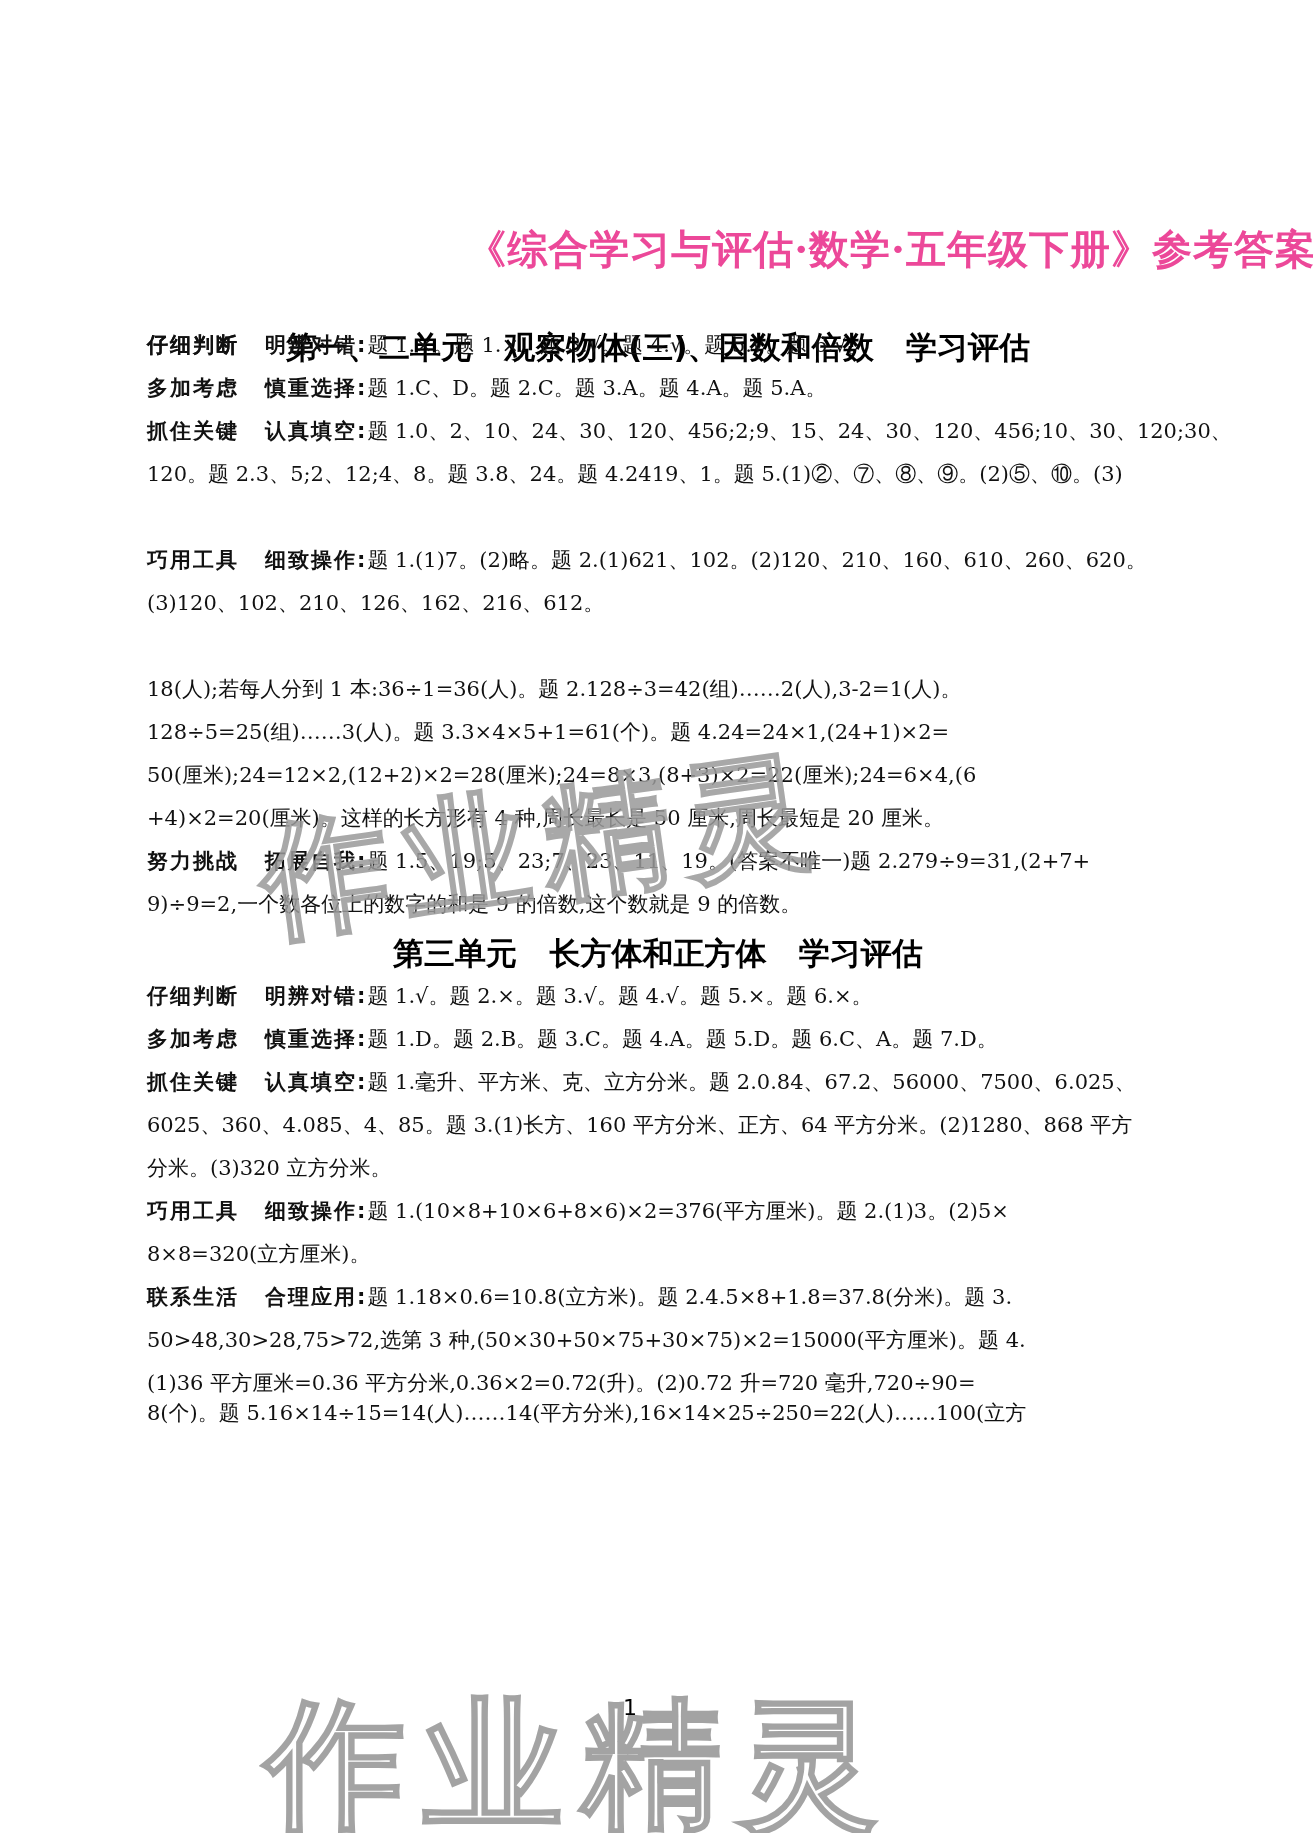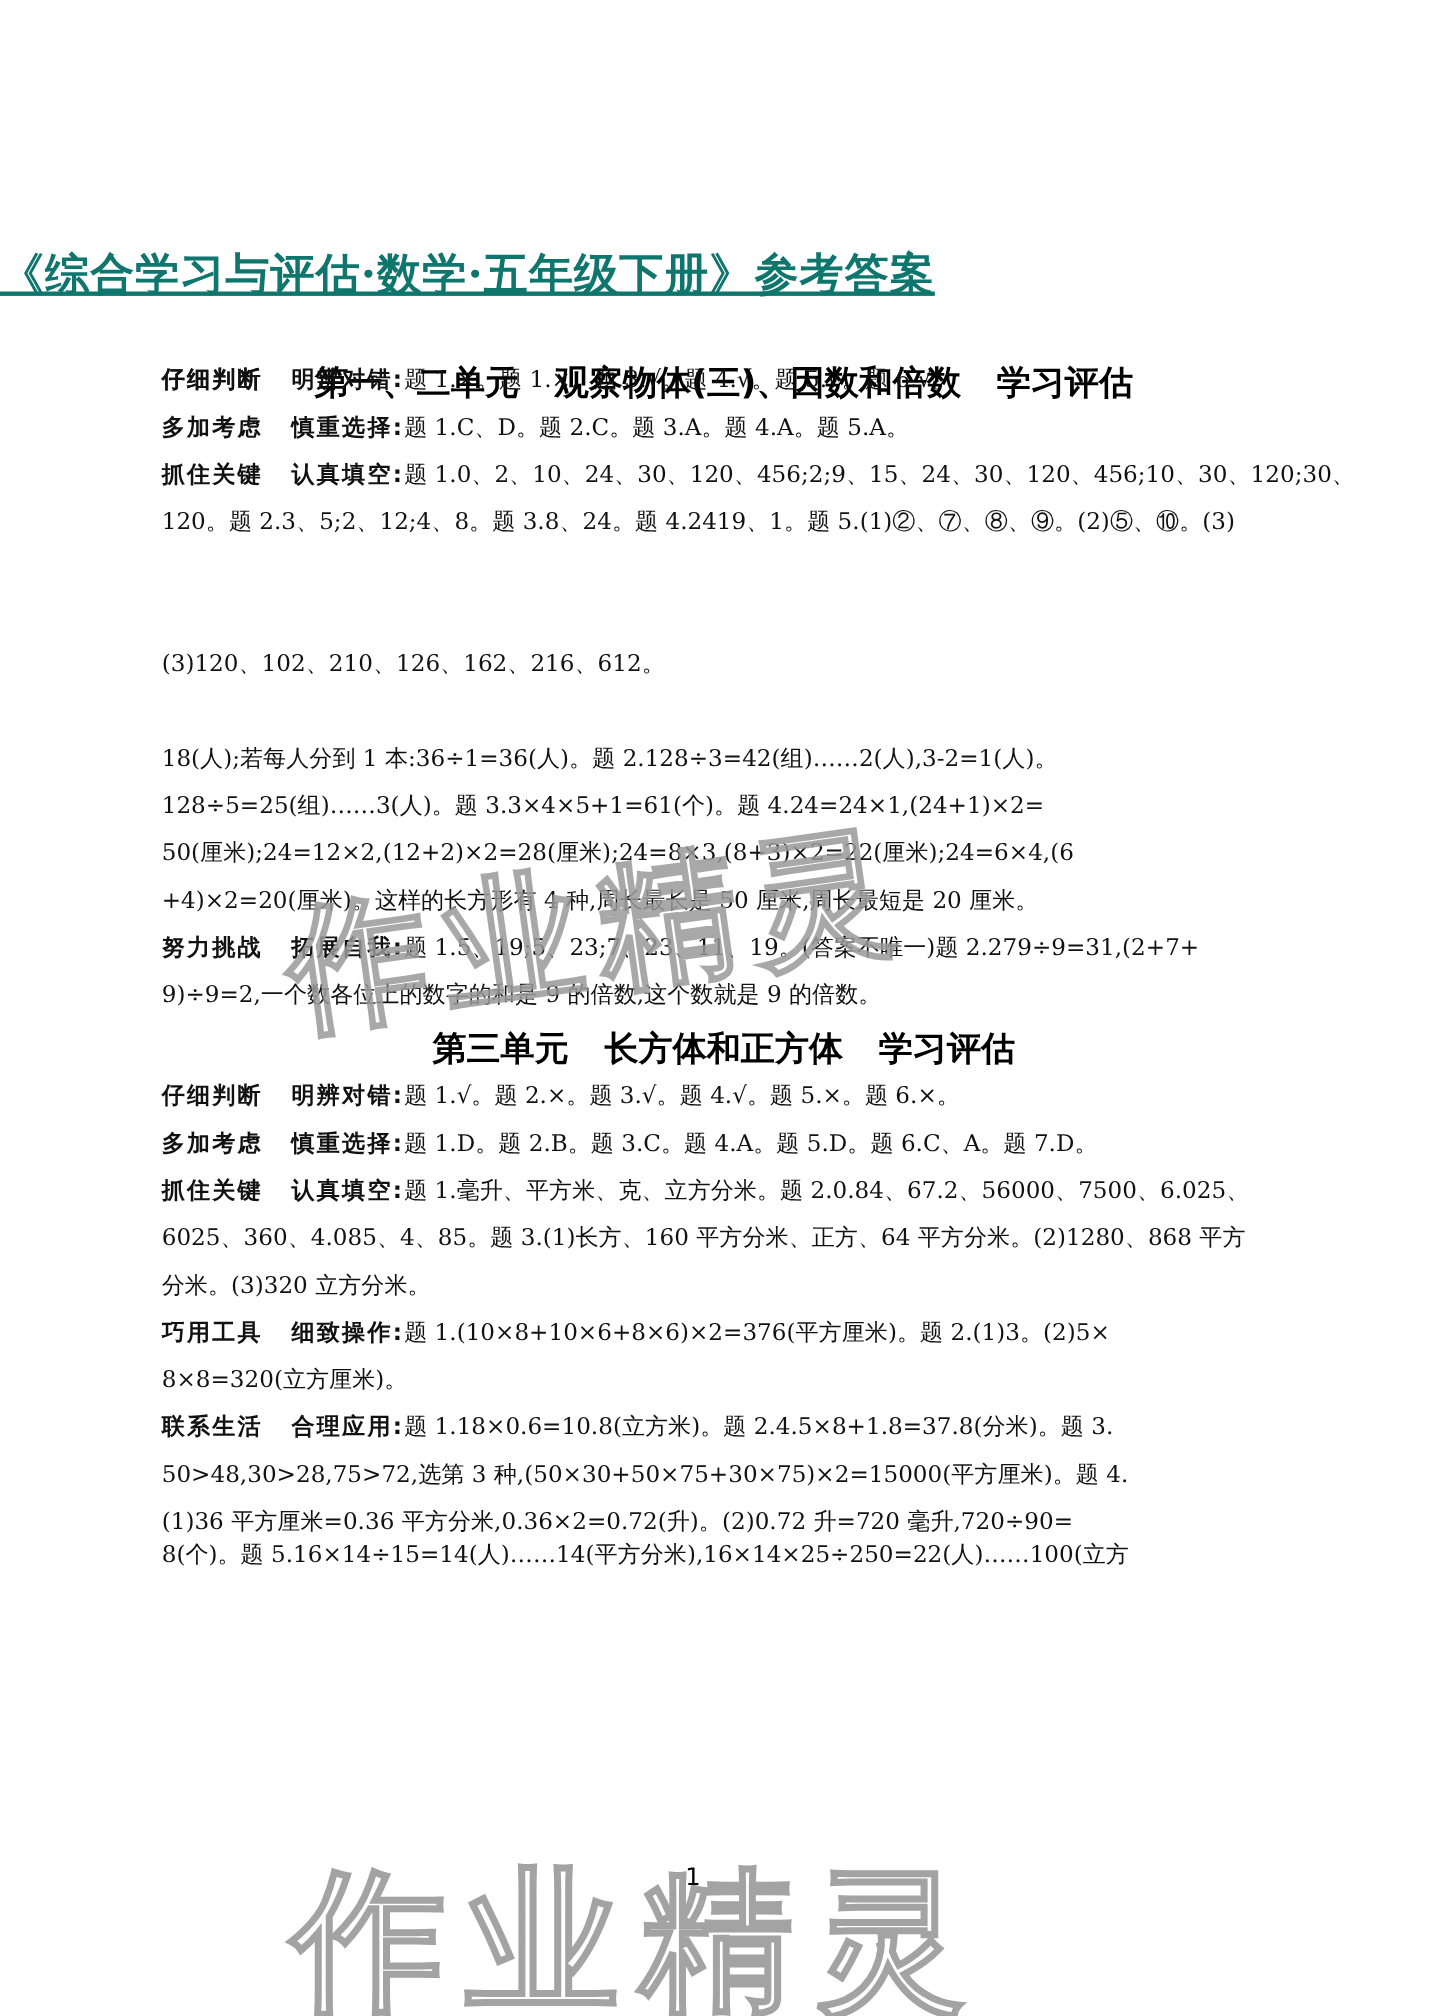--- a/index.html
+++ b/index.html
@@ -1,21 +1,21 @@
 <!DOCTYPE html>
 <html><head>
 <meta charset="utf-8">
 <style>
   html, body { margin: 0; padding: 0; background: #ffffff; }
   body { width: 1316px; height: 1833px; position: relative; overflow: hidden;
          font-family: "DejaVu Serif", "Liberation Serif", serif; color: #111; }
   .page { position: absolute; left: 0; top: 0; width: 1316px; height: 1833px; }
-  .title { position: absolute; left: 0; width: 1316px; top: 222px; text-align: left;
+  .title { position: absolute; left: 0; width: 1316px; top: 222px; text-align: right;
            font-family: "DejaVu Serif", serif; font-weight: bold; font-size: 40px;
-           letter-spacing: 1px; color: #0f766e; text-decoration: underline; }
+           letter-spacing: 1px; color: #ec4899; }
   .sec-heading { position: absolute; left: 0; width: 1316px; text-align: center;
            font-family: "DejaVu Sans", sans-serif; font-weight: bold; font-size: 31px;
            color: #000; white-space: pre; }
   .line { position: absolute; left: 147px; width: 1030px; font-size: 21px;
           line-height: 28px; white-space: nowrap; color: #111; }
   .label { font-family: "DejaVu Sans", sans-serif; font-weight: bold; letter-spacing: 2px; margin-top: 48px; }
   .gap { display: inline-block; width: 26px; }
   .sub { font-family: "DejaVu Sans", sans-serif; font-weight: bold; letter-spacing: 2px; }
   .pagenum { position: absolute; left: 600px; top: 1695px; width: 60px; text-align: center;
              font-family: "DejaVu Sans", sans-serif; font-size: 22px; color: #000; }
@@ -44,20 +44,23 @@
   <div class="line" style="top:331px">
     <span class="label">仔细判断</span><span class="gap"></span><span class="sub">明辨对错:</span><span>题 1.×。题 1.×。题 3.√。题 4.√。题 5.√。题 6.√。</span>
   </div>
   <div class="line" style="top:374px">
     <span class="label">多加考虑</span><span class="gap"></span><span class="sub">慎重选择:</span><span>题 1.C、D。题 2.C。题 3.A。题 4.A。题 5.A。</span>
   </div>
   <div class="line" style="top:417px">
     <span class="label">抓住关键</span><span class="gap"></span><span class="sub">认真填空:</span><span>题 1.0、2、10、24、30、120、456;2;9、15、24、30、120、456;10、30、120;30、</span>
   </div>
   <div class="line" style="top:460px"><span>120。题 2.3、5;2、12;4、8。题 3.8、24。题 4.2419、1。题 5.(1)②、⑦、⑧、⑨。(2)⑤、⑩。(3)</span></div>
+  <div class="line" style="top:546px">
+    <span class="label">巧用工具</span><span class="gap"></span><span class="sub">细致操作:</span><span>题 1.(1)7。(2)略。题 2.(1)621、102。(2)120、210、160、610、260、620。</span>
+  </div>
   <div class="line" style="top:589px"><span>(3)120、102、210、126、162、216、612。</span></div>
   <div class="line" style="top:675px"><span>18(人);若每人分到 1 本:36÷1=36(人)。题 2.128÷3=42(组)……2(人),3-2=1(人)。</span></div>
   <div class="line" style="top:718px"><span>128÷5=25(组)……3(人)。题 3.3×4×5+1=61(个)。题 4.24=24×1,(24+1)×2=</span></div>
   <div class="line" style="top:761px"><span>50(厘米);24=12×2,(12+2)×2=28(厘米);24=8×3,(8+3)×2=22(厘米);24=6×4,(6</span></div>
   <div class="line" style="top:804px"><span>+4)×2=20(厘米)。这样的长方形有 4 种,周长最长是 50 厘米,周长最短是 20 厘米。</span></div>
   <div class="line" style="top:847px">
     <span class="label">努力挑战</span><span class="gap"></span><span class="sub">拓展自我:</span><span>题 1.5、19;5、23;7、23、11、19。(答案不唯一)题 2.279÷9=31,(2+7+</span>
   </div>
   <div class="line" style="top:890px"><span>9)÷9=2,一个数各位上的数字的和是 9 的倍数,这个数就是 9 的倍数。</span></div>
 

